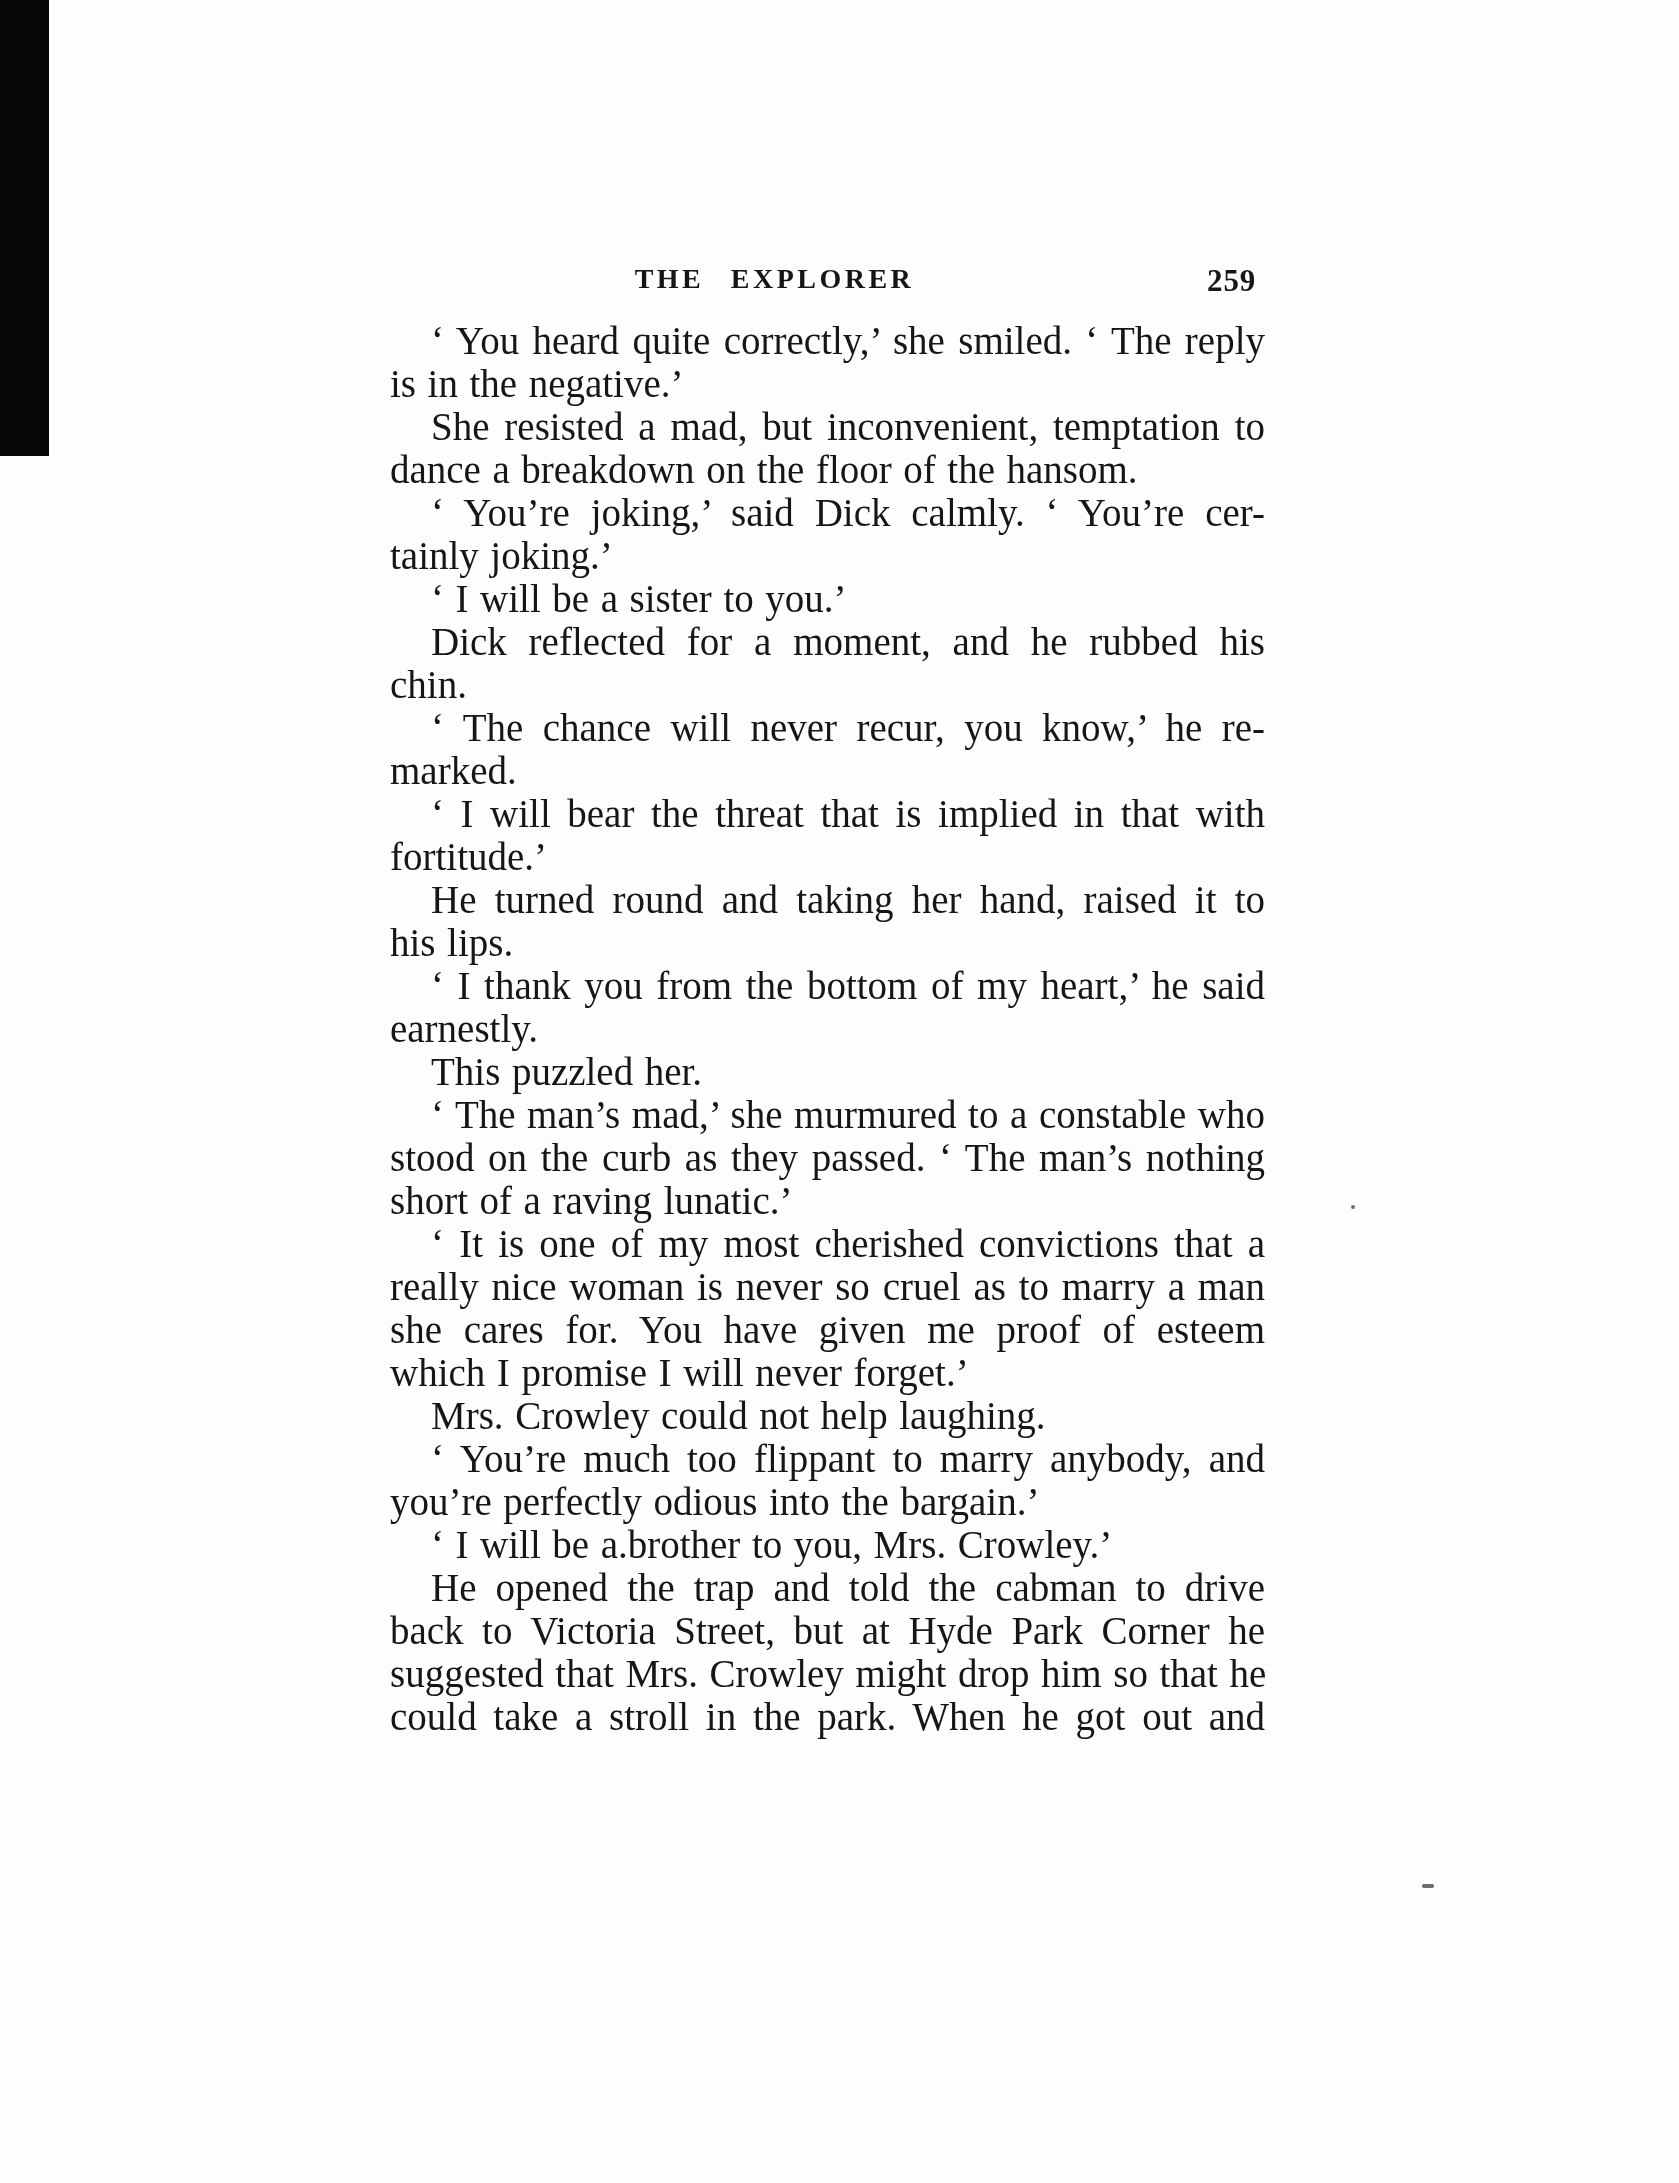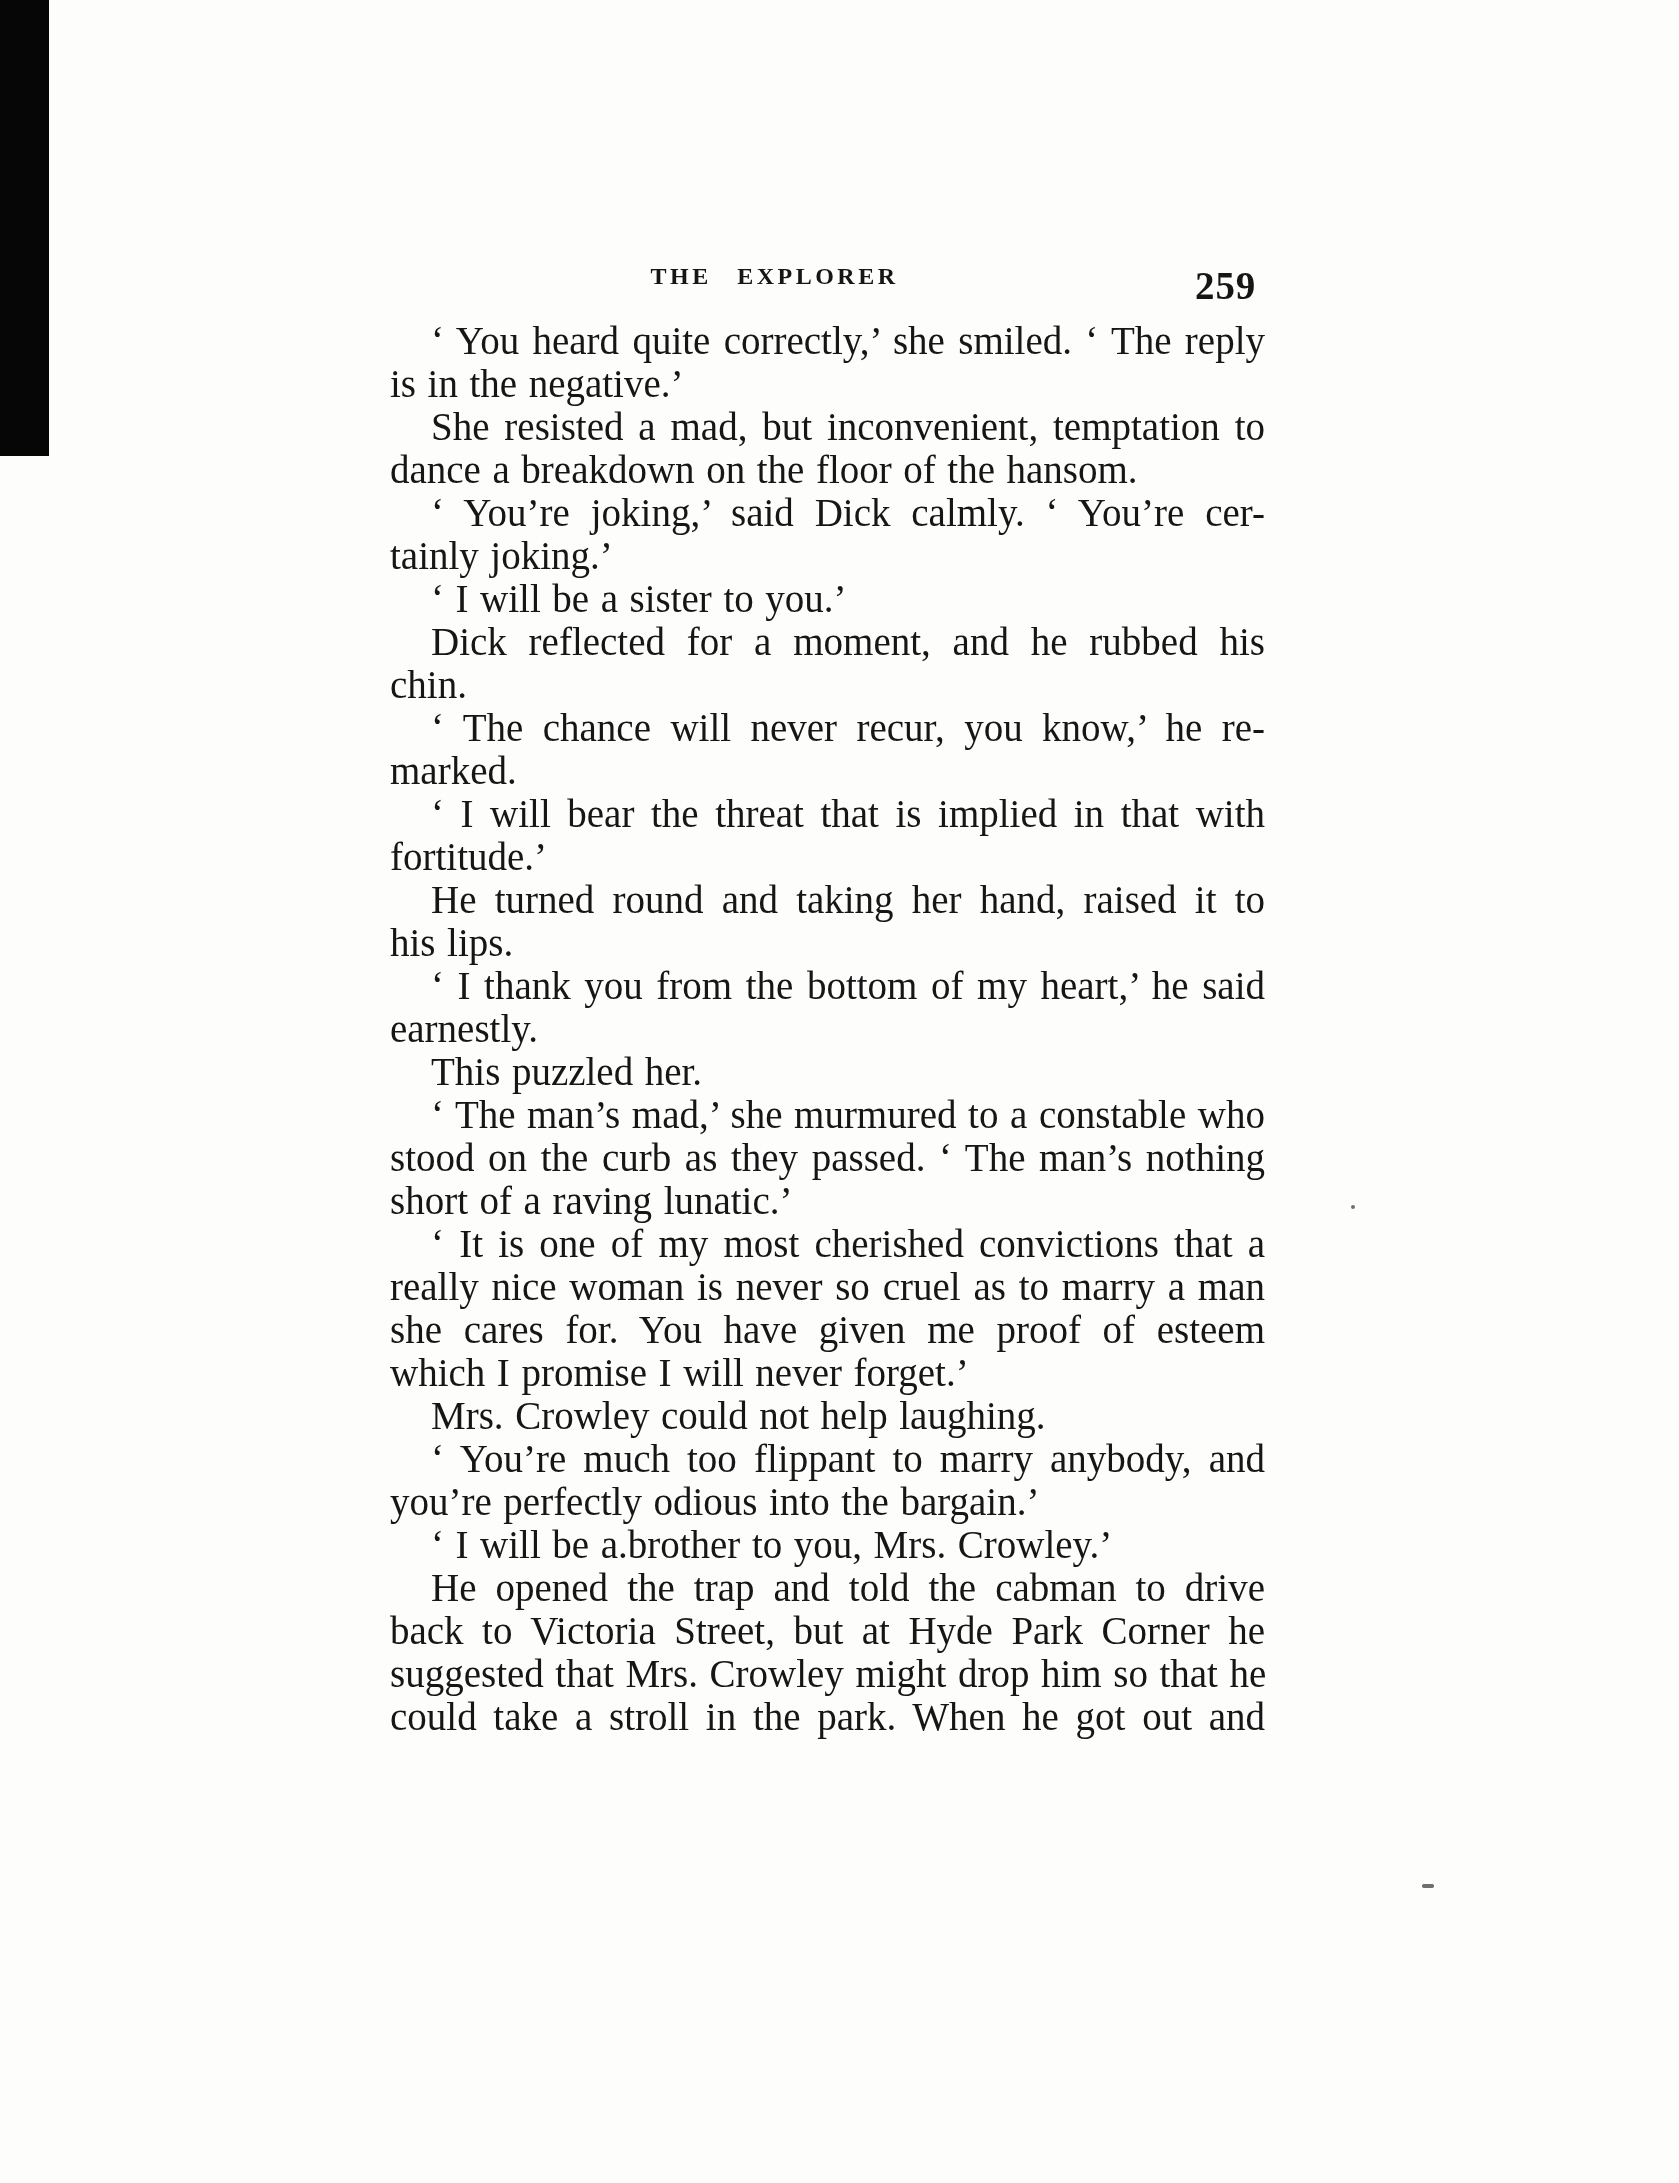--- a/index.html
+++ b/index.html
@@ -30,30 +30,30 @@
   }
   .header-row{
     position:relative;
     height:44px;
     margin-bottom:12.4px;
   }
   .header-title{
     position:absolute;
     left:0;right:106px;
     text-align:center;
-    font-size:24px;
+    font-size:28px;
     font-weight:bold;
     letter-spacing:3.5px;
     word-spacing:16px;
     white-space:nowrap;
   }
   .page-number{
     position:absolute;
     right:8.8px;top:0;
-    font-size:39px;
+    font-size:31px;
     font-weight:bold;
     letter-spacing:0.9px;
   }
   .page-body{
     font-size:39px;
     line-height:43px;
     word-spacing:1.8px;
   }
   .line{
     text-align:justify;

